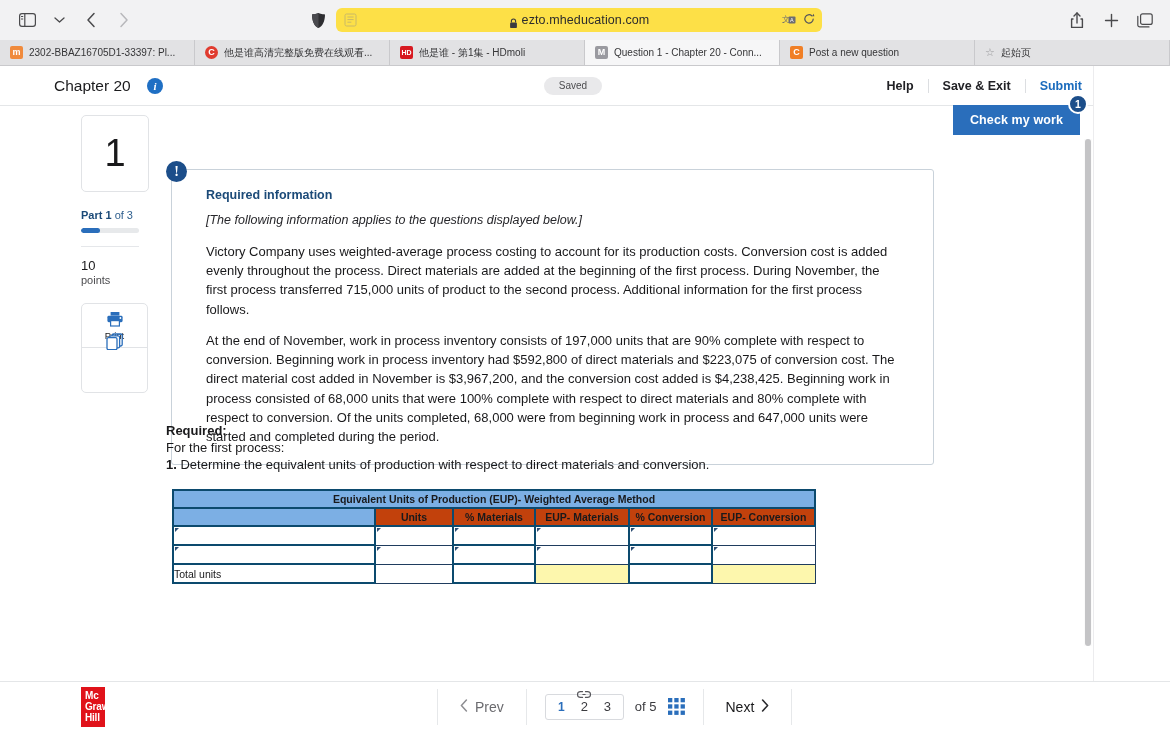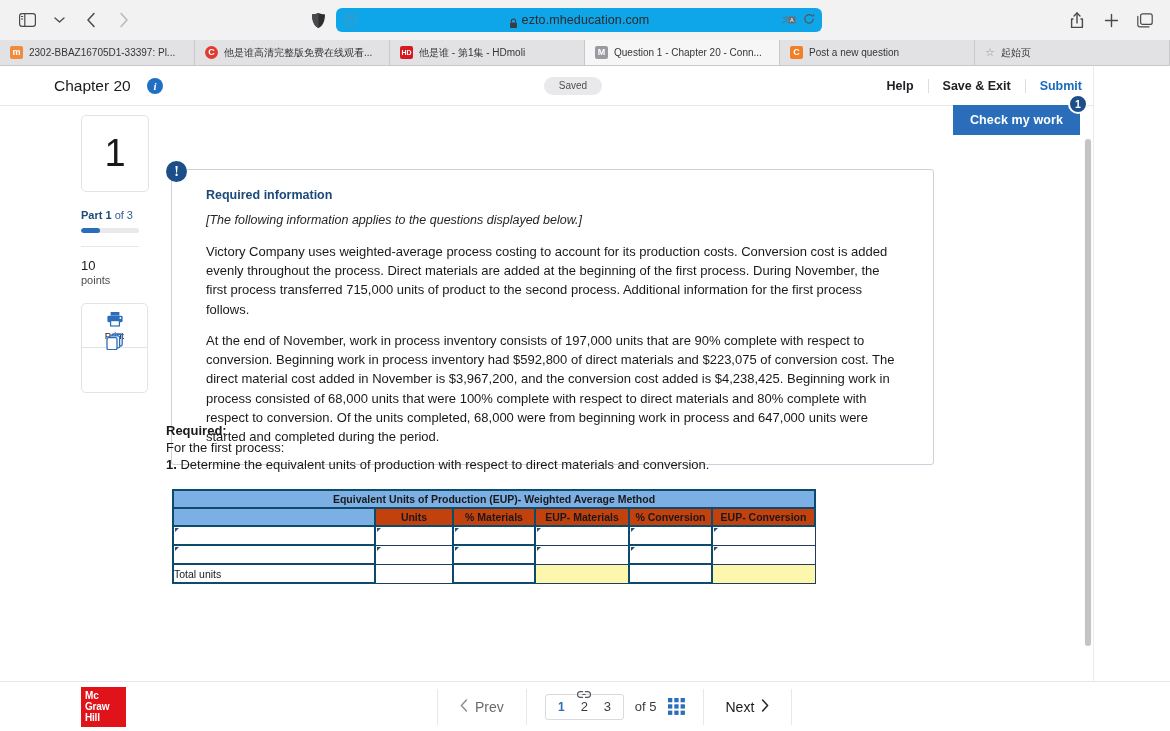--- a/index.html
+++ b/index.html
@@ -26,21 +26,21 @@
   }
   .chrome-btn.dim { color: #b8b8bb; }
   .chrome-btn svg { display: block; }
 
   .url-wrap {
     position: absolute; left: 310px; width: 512px;
     display: flex; align-items: center; gap: 9px;
   }
   .shield-ico { width: 17px; height: 17px; flex: none; }
   .url-bar {
-    flex: 1; height: 24px; background: #0ea5e9;
+    flex: 1; height: 24px; background: #fde047;
     border-radius: 6px; display: flex; align-items: center;
     padding: 0 8px; position: relative;
   }
   .url-left-ico { width: 13px; height: 14px; opacity: .45; }
   .url-center {
     position: absolute; left: 0; right: 0;
     display: flex; align-items: center; justify-content: center; gap: 4px;
   }
   .lock-ico { width: 9px; height: 11px; }
   .url-text { font-size: 12.5px; color: #2b2b2d; letter-spacing: .1px; }
@@ -240,21 +240,21 @@
     width: 77px; background: #fff; border-left: 1px solid #ececee;
   }
 
   
   .footer {
     position: absolute; left: 0; right: 0; bottom: 0; height: 50px;
     background: #fff; border-top: 1px solid #e4e6e8;
     display: flex; align-items: center;
   }
   .mh-logo {
-    position: absolute; left: 81px; width: 45px; height: 40px;
+    position: absolute; left: 81px; width: 24px; height: 40px;
     background: #e0121a; color: #fff; display: flex; flex-direction: column;
     align-items: flex-start; justify-content: center;
     font-size: 10px; font-weight: bold; line-height: 1.12;
     padding-left: 4px; letter-spacing: -.2px;
   }
   .pager {
     position: absolute; left: 437px; display: flex; align-items: center;
     height: 50px;
   }
   .pg-sep { width: 1px; height: 36px; background: #e6e8ea; }

